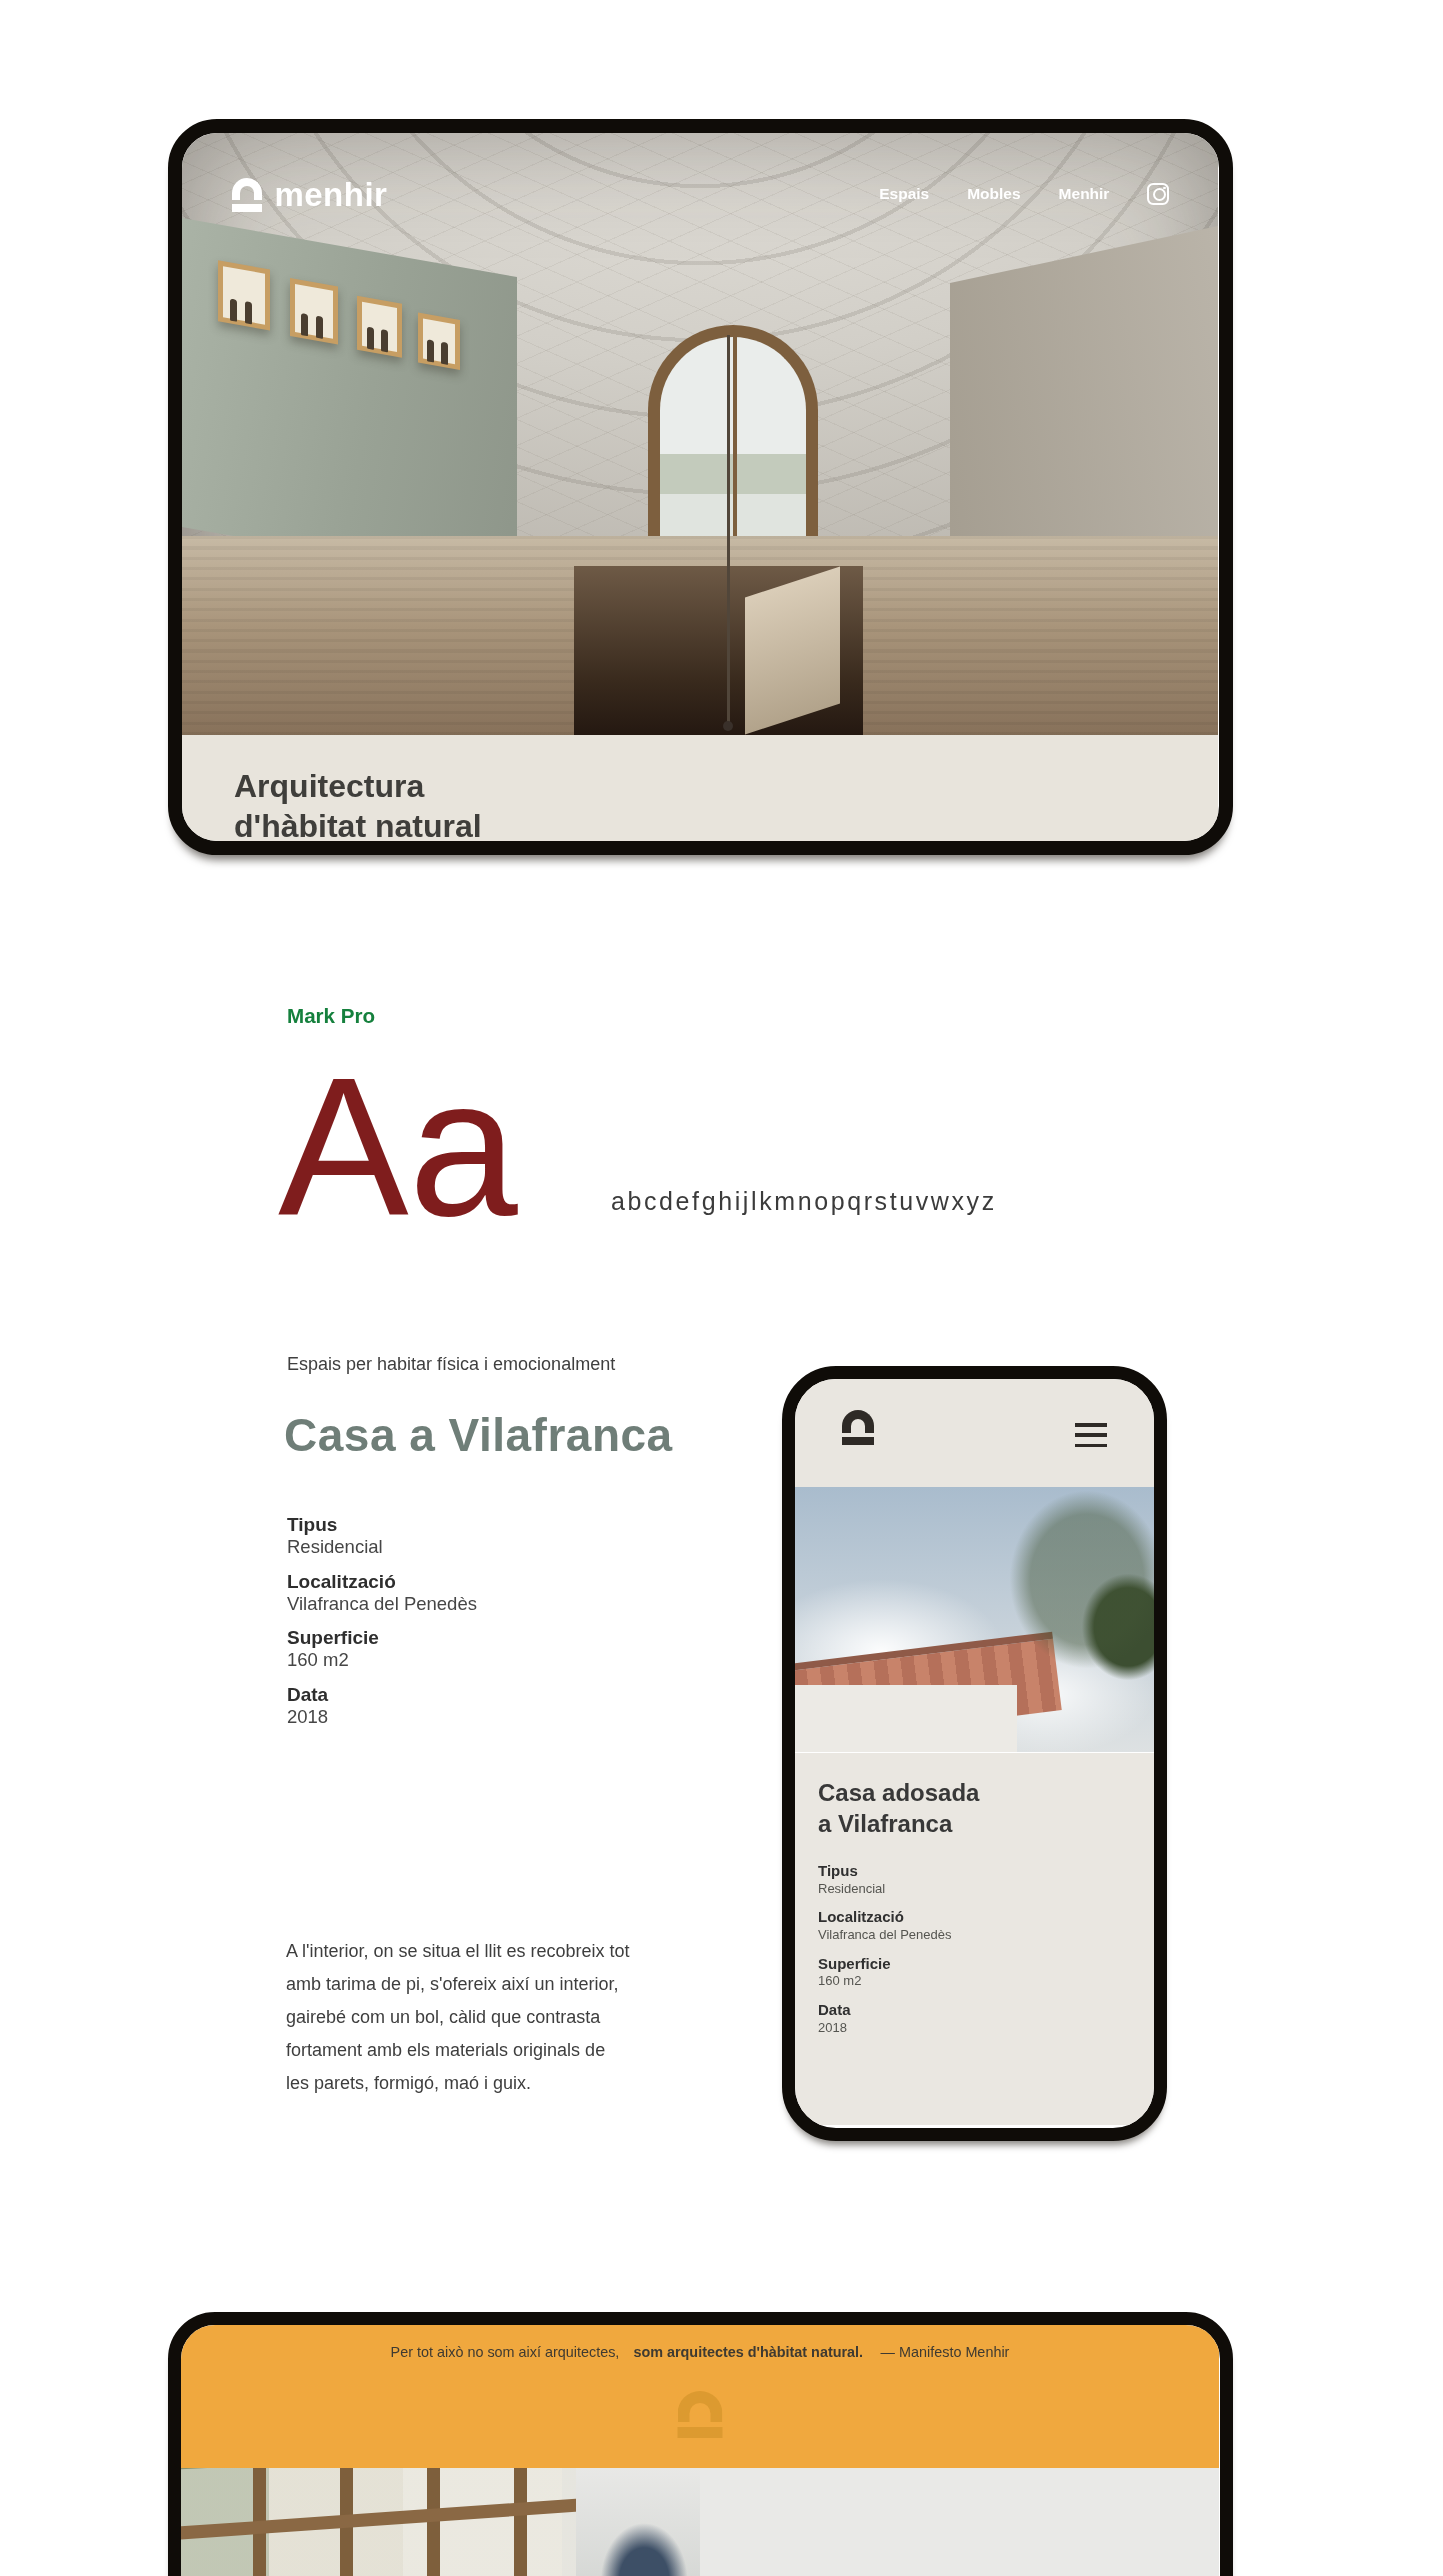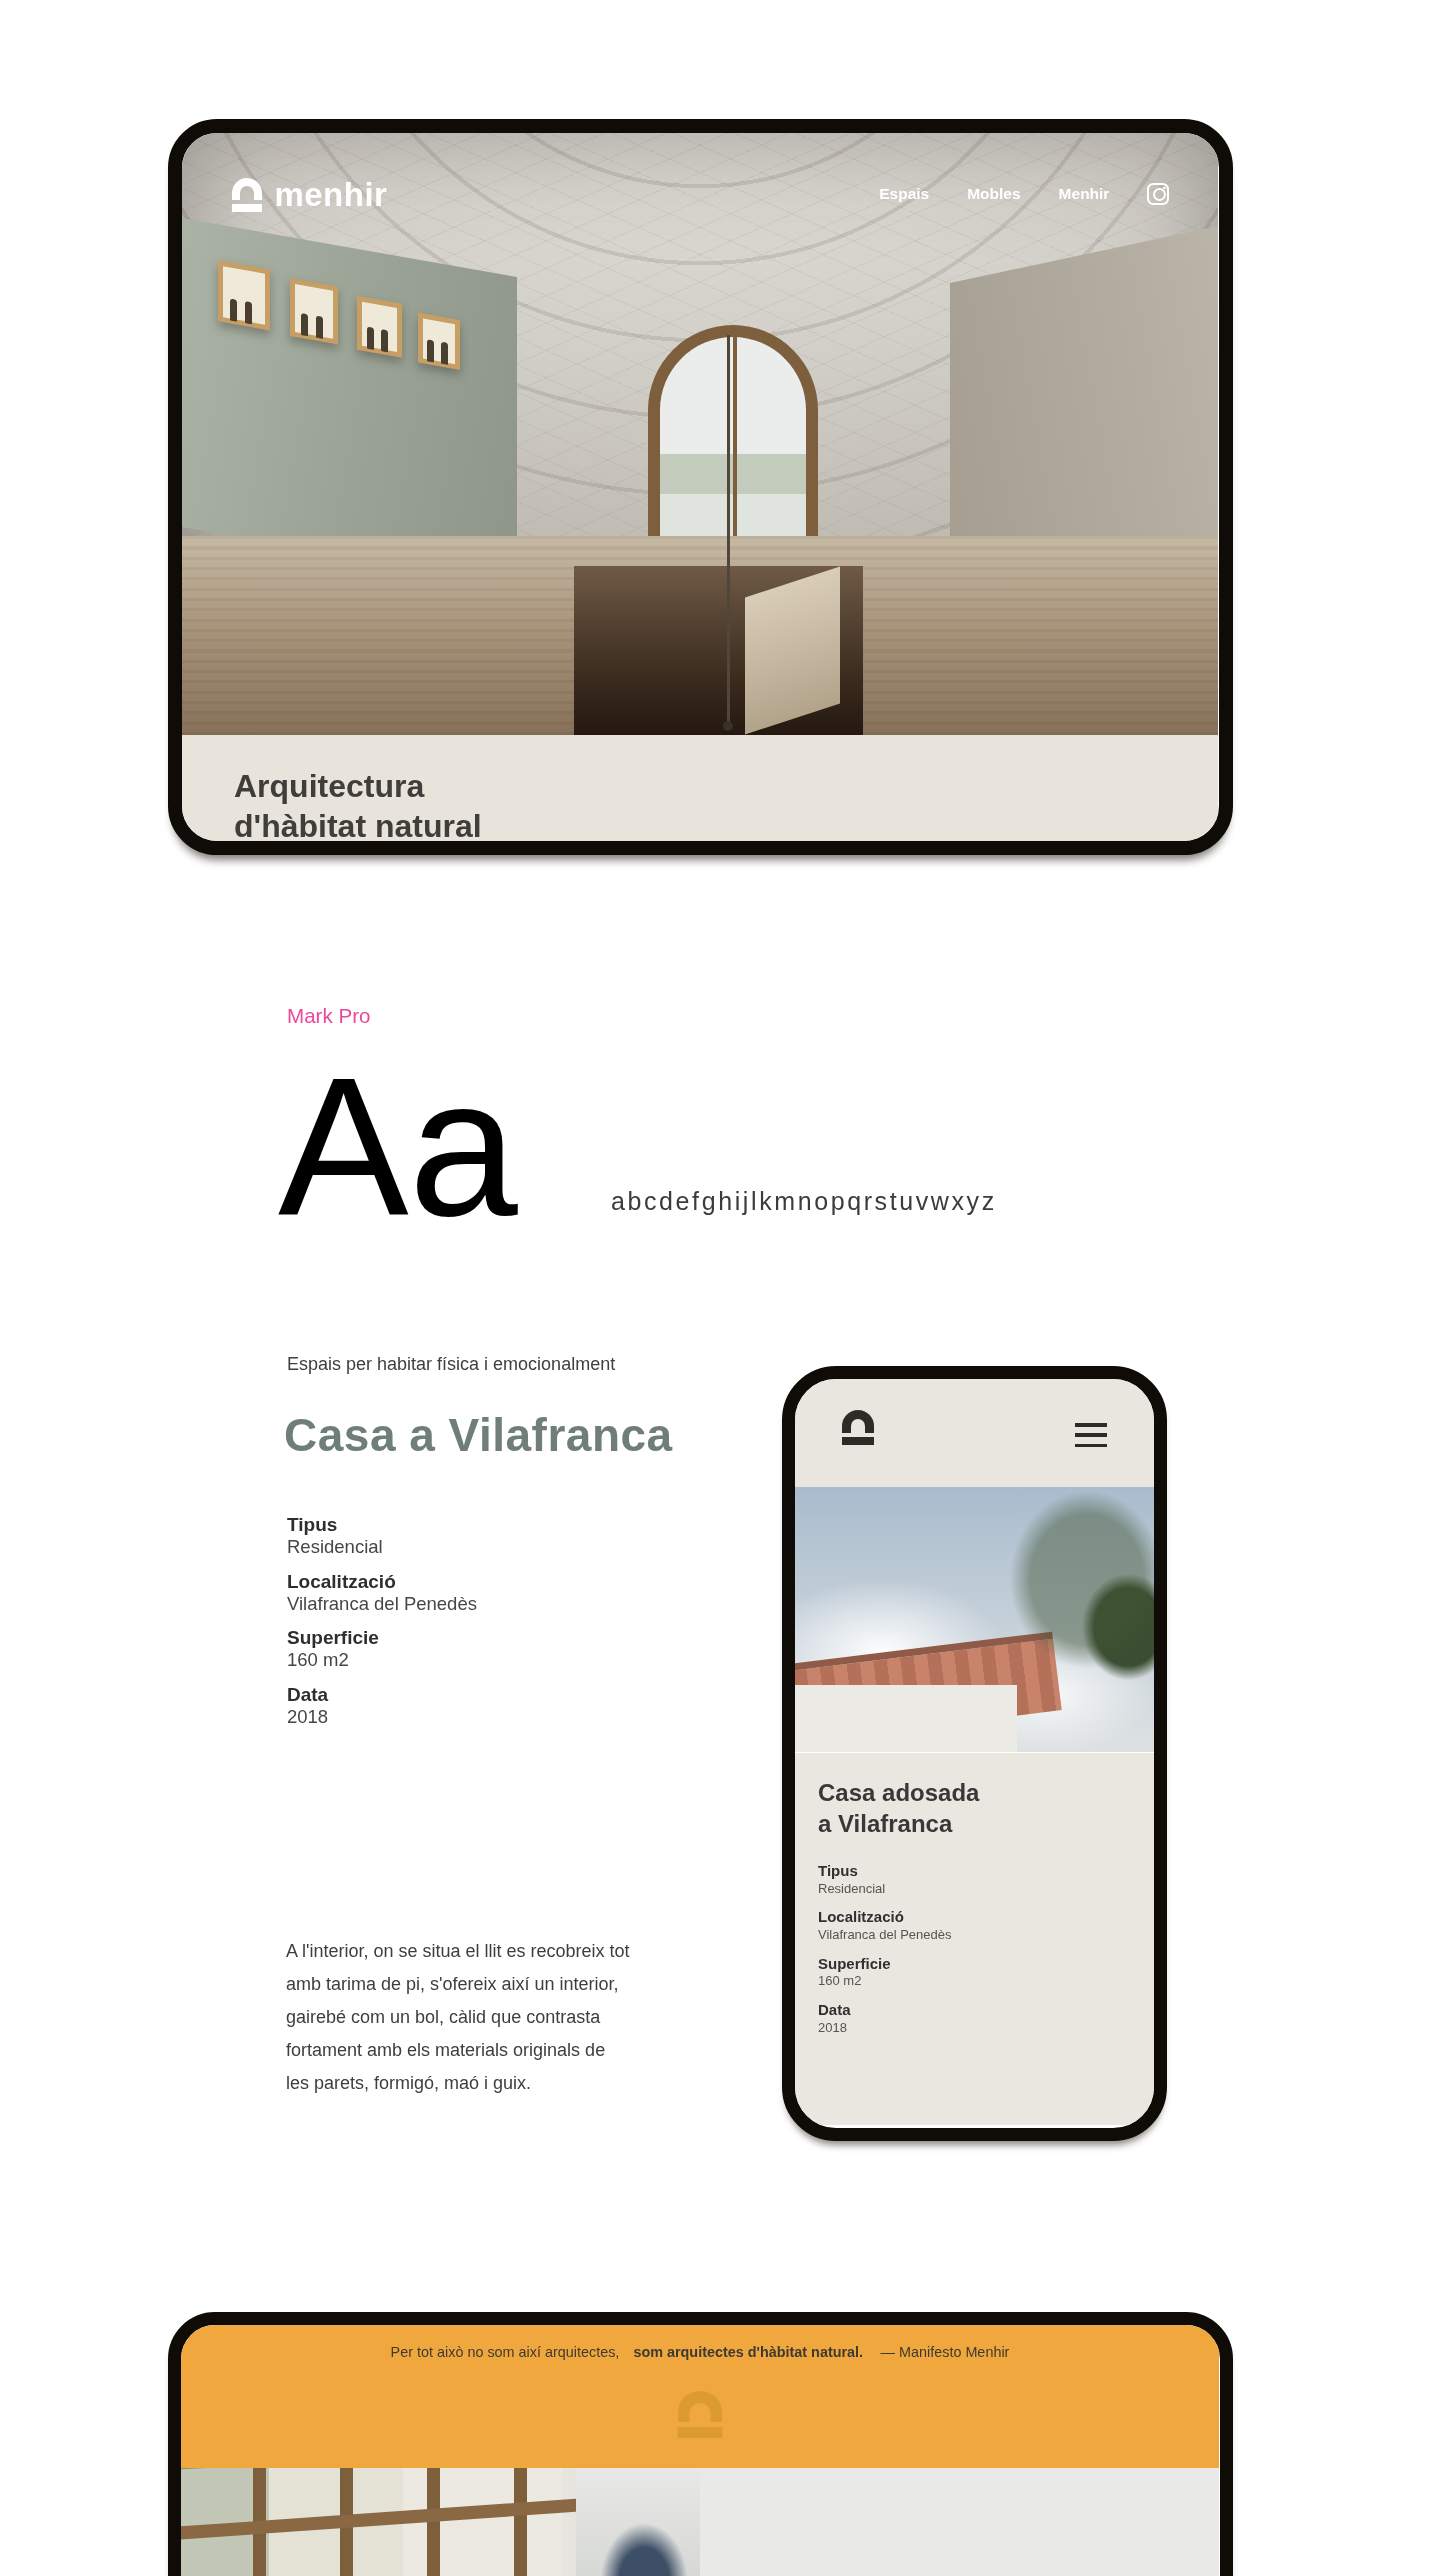--- a/index.html
+++ b/index.html
@@ -58,22 +58,22 @@
   .ig{width:21.6px;height:21.6px;box-sizing:border-box;border:2.1px solid #fff;border-radius:6.2px;position:relative;}
   .ig::before{content:"";position:absolute;left:50%;top:50%;width:9.3px;height:9.3px;margin:-5.7px 0 0 -5.7px;
     border:2.1px solid #fff;border-radius:50%;}
   .ig::after{content:"";position:absolute;right:1.5px;top:1.5px;width:2.6px;height:2.6px;border-radius:50%;background:#fff;}
 
   .hero-strip{position:absolute;left:0;top:602px;width:1036px;height:118px;background:#e8e4dc;}
   .hero-headline{position:absolute;left:52px;top:31px;font-size:32px;line-height:40px;font-weight:bold;
     color:#3f3e3b;white-space:pre-line;}
 
   
-  .specimen-label{left:287px;top:1004px;font-size:20.6px;color:#ec4899;}
-  .specimen-aa{left:278px;top:1045px;font-size:196px;line-height:206px;color:#000000;}
+  .specimen-label{left:287px;top:1004px;font-size:20.6px;color:#15803d;font-weight:bold;}
+  .specimen-aa{left:278px;top:1045px;font-size:196px;line-height:206px;color:#7f1d1d;}
   .specimen-lines{left:611px;top:1147px;font-size:25px;line-height:37px;letter-spacing:2.6px;color:#3b3b3b;}
   .specimen-lines div{white-space:nowrap;margin-top:36px;}
 
   
   .eyebrow{left:287px;top:1354px;font-size:18px;color:#3f3f3f;}
   .case-title{left:284px;top:1408px;font-size:46px;font-weight:bold;color:#6f7e78;letter-spacing:0.5px;}
   .details{left:287px;top:1514px;width:464px;}
   .dgroup{margin-bottom:14px;}
   .dlabel{font-size:19px;line-height:22px;font-weight:bold;color:#2e2e2e;}
   .dvalue{font-size:18.5px;line-height:19.6px;color:#464646;margin-top:1px;}

